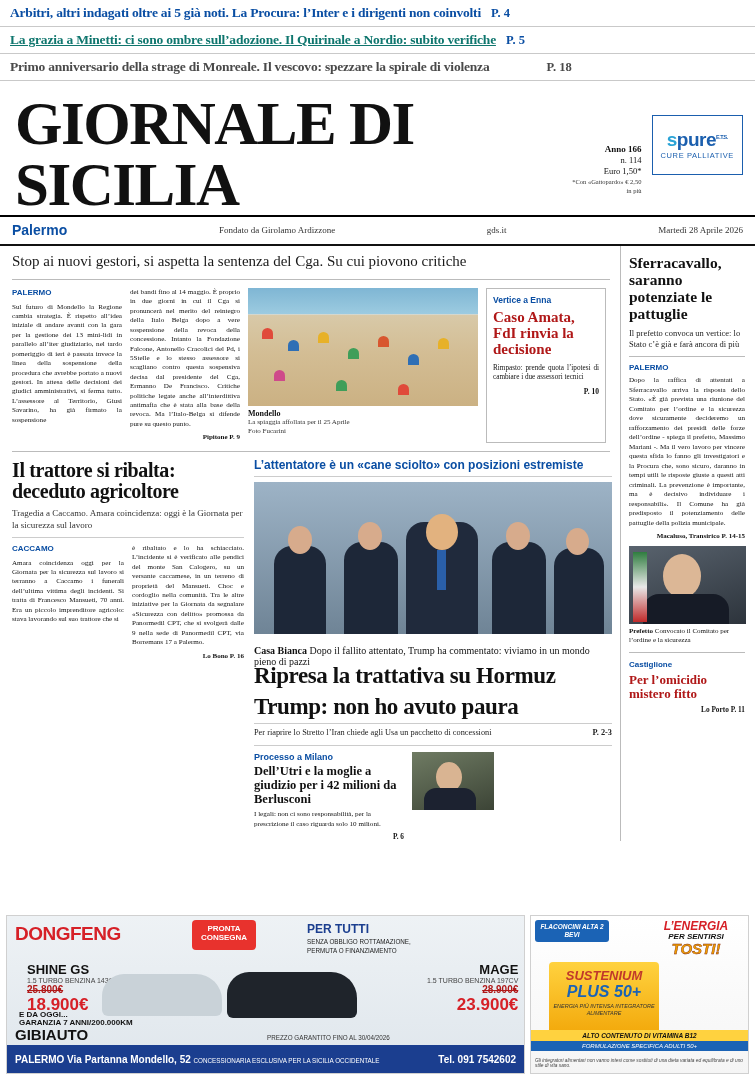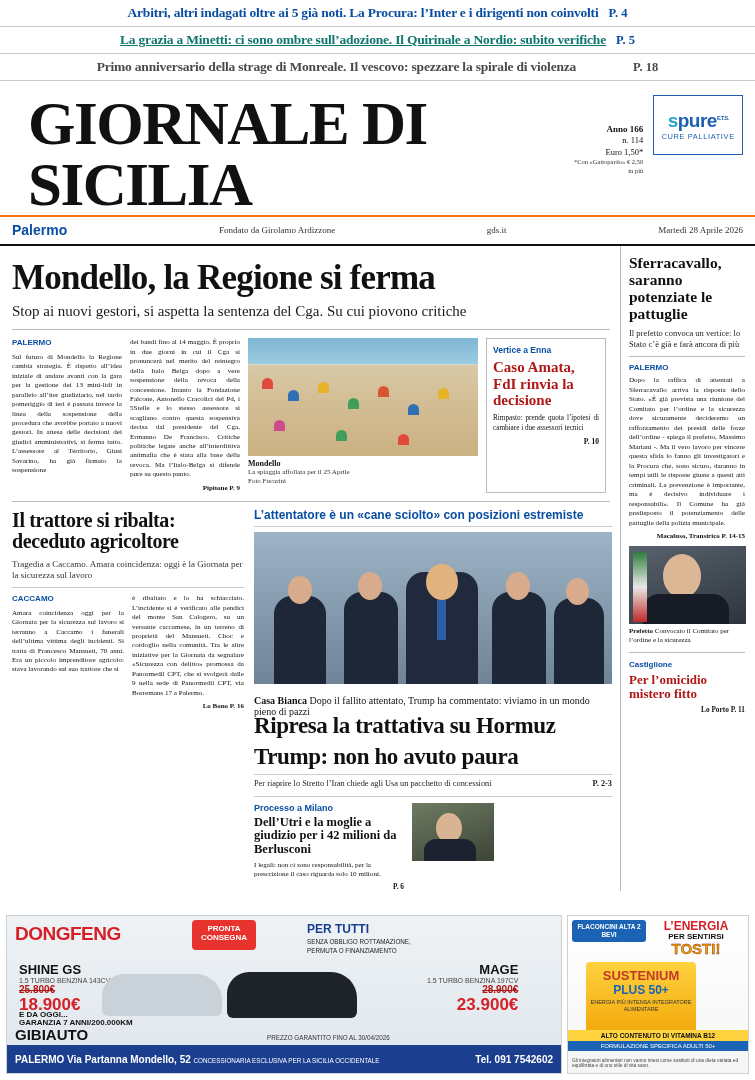--- a/index.html
+++ b/index.html
@@ -8,39 +8,39 @@
     width:755px; height:1080px;
     background:#ffffff;
     font-family:"Liberation Serif", serif;
     color:#111;
     overflow:hidden;
   }
   .page { width:755px; height:1080px; position:relative; }
 
   
   .teaser {
-    display:flex; align-items:center; justify-content:center;
+    display:flex; align-items:center; justify-content:flex-start;
     padding:5px 10px 5px 10px;
     border-bottom:1px solid #c9c9c9;
   }
   .teaser .txt { font-weight:bold; font-size:13.5px; letter-spacing:-0.2px; }
   .teaser .pg  { font-weight:bold; font-size:12.5px; color:#0a4ea3; white-space:nowrap; padding-left:10px;}
   .teaser.blue .txt { color:#0a4ea3; }
   .teaser.black .txt { color:#0f766e;text-decoration:underline; }
   .teaser.gray .txt { color:#4a4a4a; font-weight:bold;}
   .teaser.gray .pg { color:#4a4a4a; }
   .t1 { background:#ffffff; }
   .t2 { background:#ffffff; }
   .t3 { background:#ffffff;gap:47px; }
 
   
   .masthead {
-    display:flex; justify-content:space-between;
-    padding:8px 12px 0 28px;
-    border-bottom:2px solid #f97316;
+    display:flex; align-items:center; justify-content:space-between;
+    padding:8px 12px 0 15px;
+    border-bottom:2px solid #000000;
     position:relative;
   }
   .logo {
     font-family:"Liberation Serif", serif;
     font-weight:bold;
     font-size:61px;
     letter-spacing:-1.5px;
     line-height:1;
     padding-top:4px;
   }
@@ -165,38 +165,38 @@
   .rail .prefcap { font-size:7px; line-height:1.25; margin-top:3px;}
   .rail .prefcap b { font-weight:bold;}
   .rail .hr2 { border-top:1px solid #bbb; margin:7px 0;}
   .rail h3 { font-size:13px; margin:0 0 3px 0; font-weight:bold; line-height:1.1;}
   .rail .red { color:#b01818;}
   .rail .pgr { text-align:right; font-size:7.3px; font-weight:bold; margin-top:4px;}
 
   
   .ads { position:absolute; left:0; bottom:0; width:755px; height:169px; display:flex; padding:4px 6px 6px 6px; gap:5px;}
   .ad-car { flex:1; border:1px solid #d0d0d0; background:linear-gradient(180deg,#eef2f5,#dfe6ec); position:relative; overflow:hidden;}
-  .ad-pharma { width:182px; border:1px solid #d0d0d0; background:linear-gradient(180deg,#ffffff,#f5f5f5); position:relative; overflow:hidden;}
+  .ad-pharma { width:219px; border:1px solid #d0d0d0; background:linear-gradient(180deg,#ffffff,#f5f5f5); position:relative; overflow:hidden;font-style:italic;}
   .dongfeng { position:absolute; left:8px; top:7px; color:#d62027; font-weight:bold; font-size:19px; font-family:"Liberation Sans", sans-serif; letter-spacing:-0.5px;}
   .badge-pronta { position:absolute; left:185px; top:4px; width:64px; height:30px; background:#e8322d; color:#fff; font-family:"Liberation Sans", sans-serif; font-size:8px; font-weight:bold; text-align:center; border-radius:4px; padding-top:4px; line-height:1.15;}
   .ad-mid { position:absolute; left:300px; top:6px; color:#1b3e8f; font-family:"Liberation Sans", sans-serif; font-weight:bold; font-size:12px;}
   .ad-sub { position:absolute; left:300px; top:22px; color:#222; font-family:"Liberation Sans", sans-serif; font-size:6.3px; line-height:1.35;}
   .car-silh { position:absolute; background:#2b2f36; border-radius:22px 26px 6px 6px;}
   .price-old { color:#b01818; text-decoration:line-through; font-family:"Liberation Sans", sans-serif; font-weight:bold; font-size:10px;}
   .price-new { color:#d62027; font-family:"Liberation Sans", sans-serif; font-weight:bold; font-size:17px;}
   .model { font-family:"Liberation Sans", sans-serif; font-weight:bold; font-size:13px; color:#111;}
   .model small { font-size:7px; display:block; font-weight:normal; color:#444;}
   .gibi { position:absolute; left:8px; bottom:30px; font-family:"Liberation Sans", sans-serif; font-weight:bold; font-size:15px; color:#111;}
   .adr-bar { position:absolute; left:0; right:0; bottom:0; height:28px; background:#1b3e8f; color:#fff; font-family:"Liberation Sans", sans-serif; font-size:10px; font-weight:bold; display:flex; align-items:center; padding:0 8px; justify-content:space-between;}
   .adr-bar .sm { font-size:6.3px; font-weight:normal;}
   .energia { position:absolute; right:4px; top:4px; width:96px; text-align:center; color:#d62027; font-family:"Liberation Sans", sans-serif; font-weight:bold; font-size:12px; line-height:1.05;}
   .flaconcini { position:absolute; left:4px; top:4px; width:74px; background:#1b63b5; color:#fff; font-family:"Liberation Sans", sans-serif; font-size:6.5px; font-weight:bold; text-align:center; padding:3px 2px; line-height:1.2; border-radius:3px;}
   .sust { position:absolute; left:18px; top:46px; width:110px; height:86px; background:linear-gradient(180deg,#ffd23f,#f0a000); border-radius:4px; color:#7a1f13; font-family:"Liberation Sans", sans-serif; text-align:center; padding-top:6px;}
   .sust .n { font-size:13px; font-weight:bold; color:#c0392b;}
-  .sust .p { font-size:12px; font-weight:bold; color:#1b63b5;}
+  .sust .p { font-size:16px; font-weight:bold; color:#1b63b5;}
   .sust .t { font-size:5.5px; color:#333; margin-top:2px; line-height:1.2;}
   .pbar { position:absolute; left:0; right:0; bottom:22px; background:#1b63b5; color:#fff; font-family:"Liberation Sans", sans-serif; font-size:6px; text-align:center; padding:2px 0;}
   .pbar2 { position:absolute; left:0; right:0; bottom:32px; background:#ffd23f; color:#111; font-family:"Liberation Sans", sans-serif; font-size:6.5px; font-weight:bold; text-align:center; padding:2px 0;}
   .pfoot { position:absolute; left:0; right:0; bottom:0; height:20px; font-family:"Liberation Sans", sans-serif; font-size:4.8px; color:#444; padding:3px 4px; display:flex; justify-content:space-between; align-items:center;}
 </style>
 </head>
 <body>
 
 <div class="page">
 
@@ -233,21 +233,20 @@
     <div class="city">Palermo</div>
     <div class="mid">Fondato da Girolamo Ardizzone</div>
     <div class="site">gds.it</div>
     <div class="date">Martedì 28 Aprile 2026</div>
   </div>
 
   <div class="body">
 
     <div class="left">
 
-      <h1 class="lead">Mondello, la Regione si ferma</h1>
       <div class="lead-sub">Stop ai nuovi gestori, si aspetta la sentenza del Cga. Su cui piovono critiche</div>
 
       <div class="lead-area">
         <div class="col-txt">
           <span class="kicker">PALERMO</span>
           <div>Sul futuro di Mondello la Regione cambia strategia. È rispetto all’idea iniziale di andare avanti con la gara per la gestione dei 13 mini-lidi in parallelo all’iter giudiziario, nel tardo pomeriggio di ieri è passata invece la linea della sospensione della procedura che avrebbe portato a nuovi gestori. In attesa delle decisioni dei giudici amministrativi, si ferma tutto. L’assessore al Territorio, Giusi Savarino, ha già firmato la sospensione</div>
         </div>
         <div class="col-txt">
           <div>dei bandi fino al 14 maggio. È proprio in due giorni in cui il Cga si pronuncerà nel merito del reintegro della Italo Belga dopo a vere sospensione della revoca della concessione. Intanto la Fondazione Falcone, Antonello Cracolici del Pd, i 5Stelle e lo stesso assessore si scagliano contro questa sospensiva decisa dal presidente del Cga, Ermanno De Francisco. Critiche politiche legate anche all’interdittiva antimafia che è stata alla base della revoca. Ma l’Italo-Belga si difende pure su questo punto.</div>
           <div class="byline">Pipitone P. 9</div>
@@ -369,21 +368,21 @@
   </div>
 
   <div class="ads">
 
     <div class="ad-car">
       <div class="dongfeng">DONGFENG</div>
       <div class="badge-pronta">PRONTA CONSEGNA</div>
       <div class="ad-mid">PER TUTTI</div>
       <div class="ad-sub" style="width:120px;">SENZA OBBLIGO ROTTAMAZIONE, PERMUTA O FINANZIAMENTO</div>
 
-      <div style="position:absolute;left:12px;top:46px;">
+      <div style="position:absolute;left:20px;top:46px;">
         <div class="model"><span>SHINE GS</span><small>1.5 TURBO BENZINA 143CV</small></div>
         <div class="price-old">25.800€</div>
         <div class="price-new">18.900€</div>
       </div>
 
       <div class="car-silh" style="left:95px;top:58px;width:120px;height:42px;background:#c9d2d8;"></div>
       <div class="car-silh" style="left:220px;top:56px;width:130px;height:46px;background:#1f242b;"></div>
 
       <div style="position:absolute;left:420px;top:46px;text-align:right;">
         <div class="model"><span>MAGE</span><small>1.5 TURBO BENZINA 197CV</small></div>

